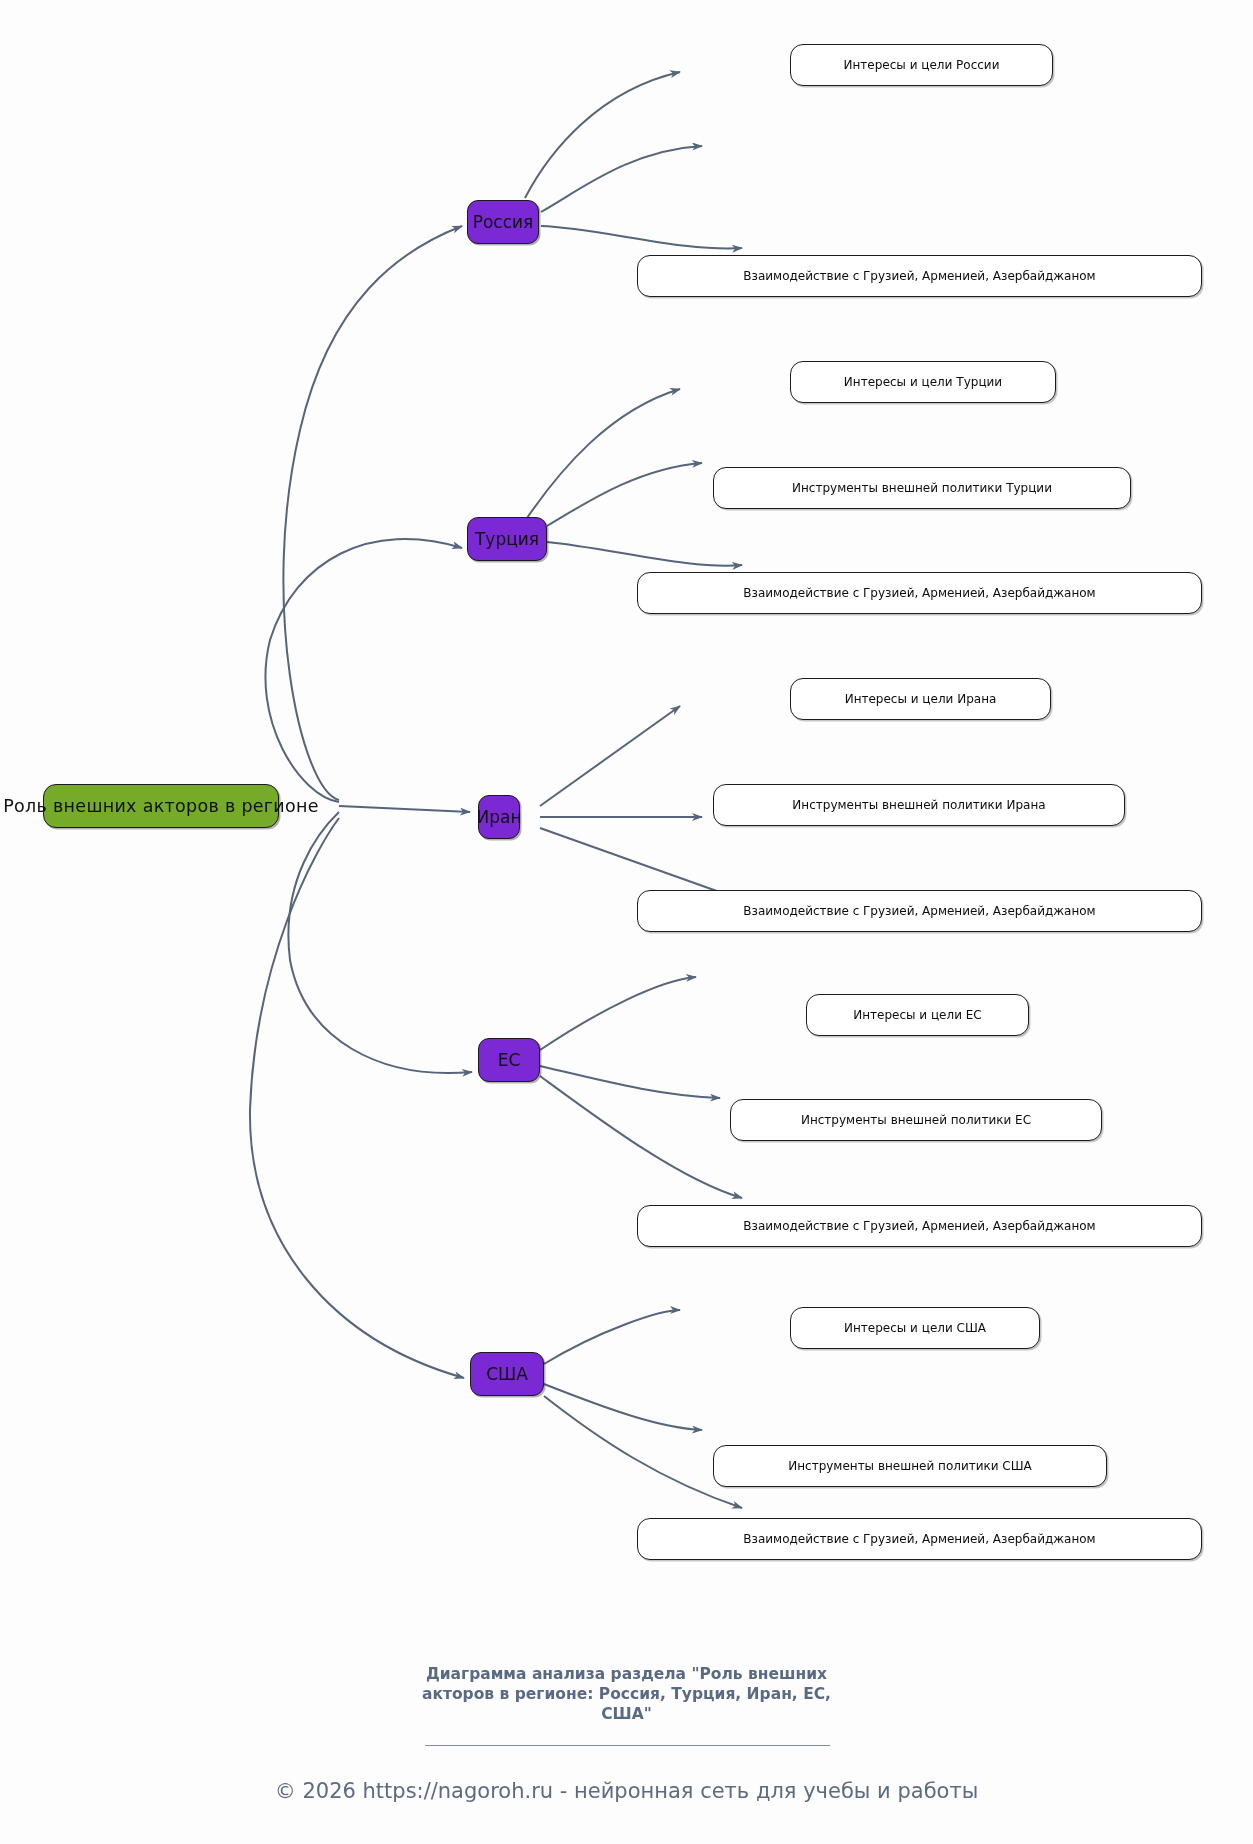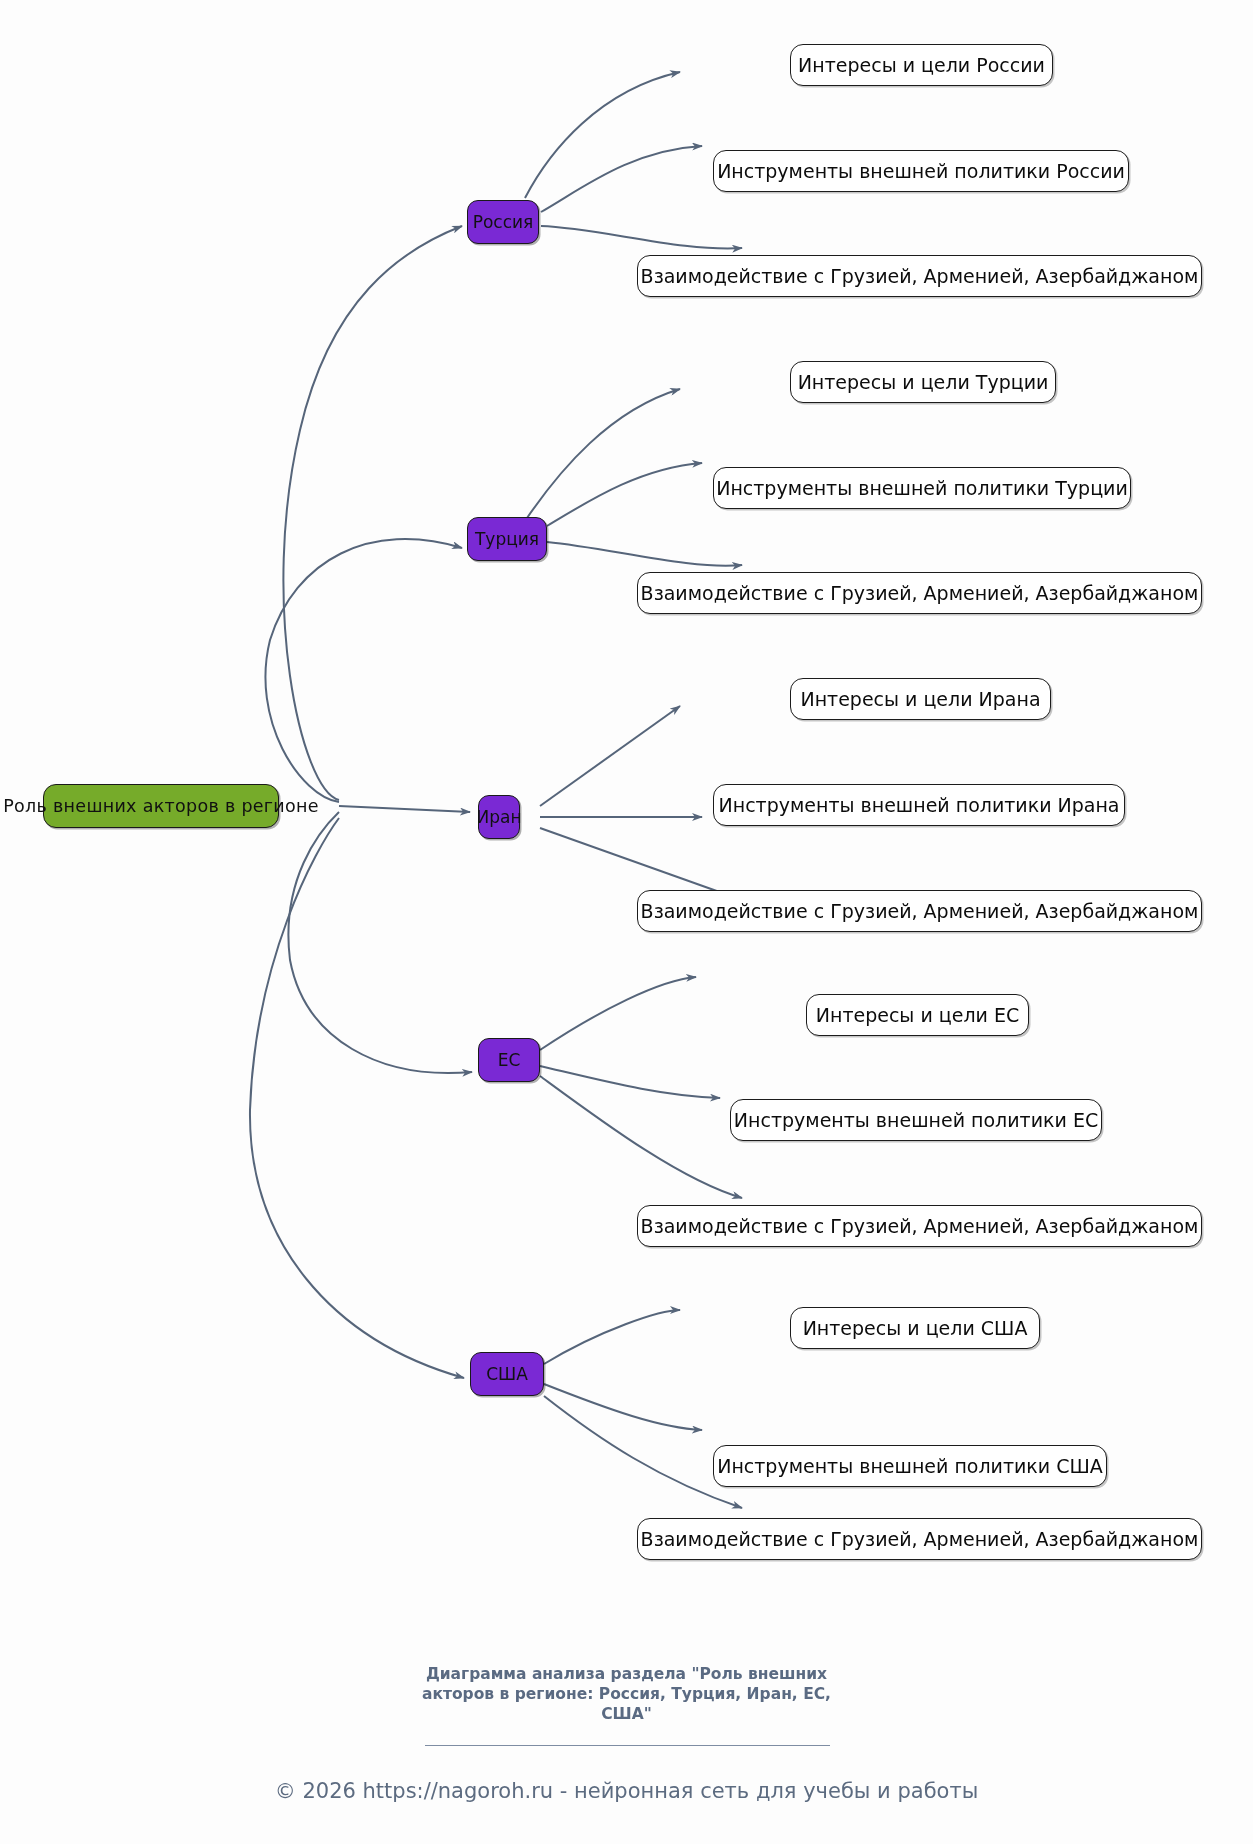--- a/index.html
+++ b/index.html
@@ -51,21 +51,21 @@
     color: #111111;
     font-size: 17px;
     height: 44px;
     box-shadow: 1.5px 1.5px 0 rgba(0,0,0,0.30);
   }
   .node-leaf {
     background: #ffffff;
     border: 1.5px solid #1c1c1c;
     border-radius: 13px;
     color: #0c0c0c;
-    font-size: 19px;
+    font-size: 12px;
     height: 42px;
     padding: 12px 14px;
     box-shadow: 1.5px 1.5px 0 rgba(0,0,0,0.22);
   }
   #caption {
     position: absolute;
     left: 0;
     width: 1253px;
     text-align: center;
     color: #5a6a82;
@@ -134,23 +134,20 @@
   <div class="node node-root" style="left:43px; top:784px; width:236px;">
     <span>Роль внешних акторов в регионе</span>
   </div>
 
   <div class="node node-branch" style="left:467px; top:200px; width:72px;">
     <span>Россия</span>
   </div>
   <div class="node node-leaf" style="left:790px; top:44px; width:263px;">
     <span>Интересы и цели России</span>
   </div>
-  <div class="node node-leaf" style="left:713px; top:150px; width:416px;">
-    <span>Инструменты внешней политики России</span>
-  </div>
   <div class="node node-leaf" style="left:637px; top:255px; width:565px;">
     <span>Взаимодействие с Грузией, Арменией, Азербайджаном</span>
   </div>
 
   <div class="node node-branch" style="left:467px; top:517px; width:80px;">
     <span>Турция</span>
   </div>
   <div class="node node-leaf" style="left:790px; top:361px; width:266px;">
     <span>Интересы и цели Турции</span>
   </div>

